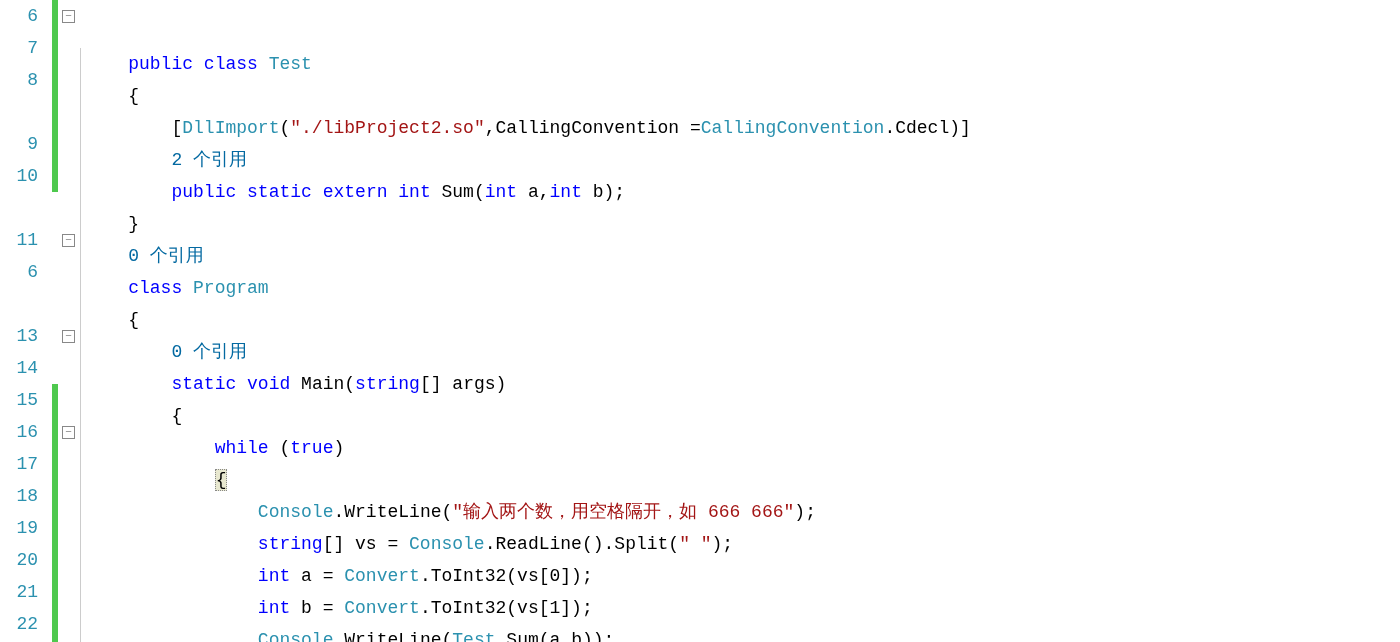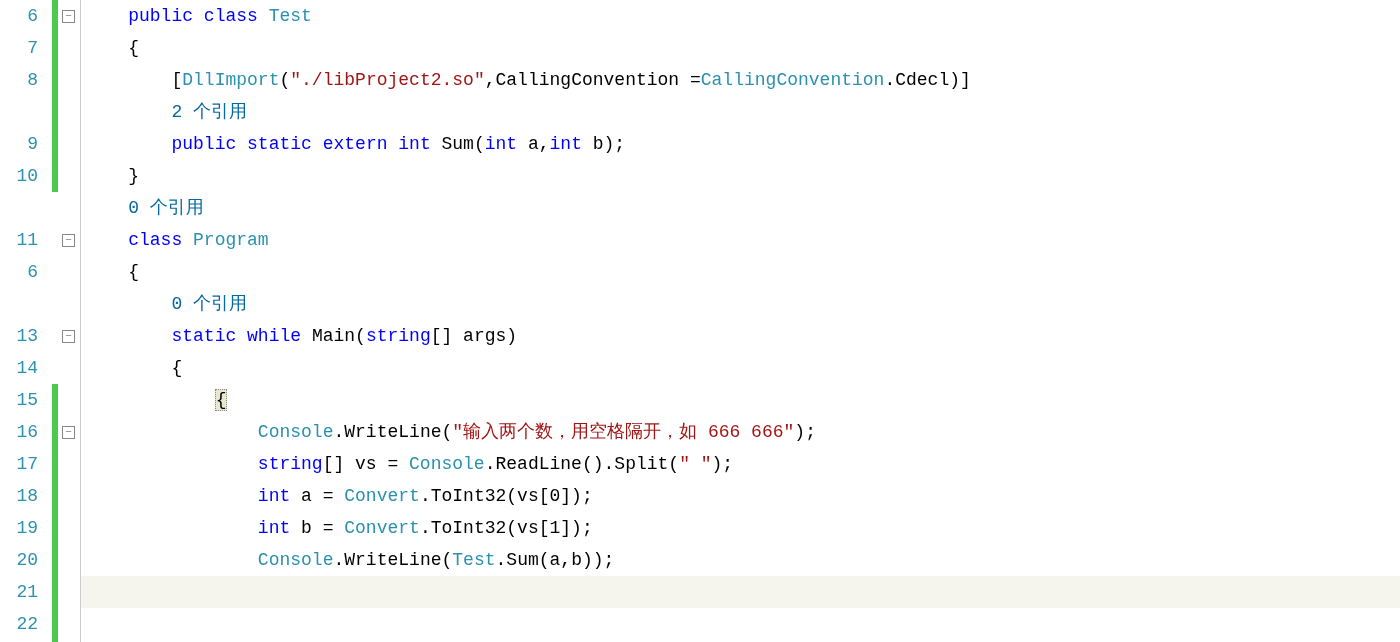--- a/index.html
+++ b/index.html
@@ -58,20 +58,21 @@
       line-height: 11px;
       text-align: center;
       color: #888;
       cursor: pointer;
     }
     .code-area {
       flex: 1;
       background: #ffffff;
       position: relative;
       border-left: 1px solid #ccc;
+      margin-top: 48px;
     }
     .code-line {
       height: 32px;
       line-height: 32px;
       white-space: pre;
       padding-left: 4px;
       position: relative;
     }
     .code-line.highlighted {
       background: #f5f5ed;
@@ -130,22 +131,23 @@
 <div class="code-line"><span>    </span><span class="kw">public</span><span class="punct"> </span><span class="kw">class</span><span class="punct"> </span><span class="type">Test</span></div>
     <div class="code-line"><span>    </span><span class="punct">{</span></div>
     <div class="code-line"><span>        </span><span class="punct">[</span><span class="type">DllImport</span><span class="punct">(</span><span class="str">"./libProject2.so"</span><span class="punct">,</span><span class="ident">CallingConvention </span><span class="punct">=</span><span class="type">CallingConvention</span><span class="punct">.</span><span class="ident">Cdecl</span><span class="punct">)]</span></div>
     <div class="code-line"><span>        </span><span class="comment-ref">2 个引用</span></div>
     <div class="code-line"><span>        </span><span class="kw">public</span><span class="punct"> </span><span class="kw">static</span><span class="punct"> </span><span class="kw">extern</span><span class="punct"> </span><span class="kw">int</span><span class="punct"> </span><span class="ident">Sum</span><span class="punct">(</span><span class="kw">int</span><span class="punct"> a,</span><span class="kw">int</span><span class="punct"> b);</span></div>
     <div class="code-line"><span>    </span><span class="punct">}</span></div>
     <div class="code-line"><span>    </span><span class="comment-ref">0 个引用</span></div>
     <div class="code-line"><span>    </span><span class="kw">class</span><span class="punct"> </span><span class="type">Program</span></div>
     <div class="code-line"><span>    </span><span class="punct">{</span></div>
     <div class="code-line"><span>        </span><span class="comment-ref">0 个引用</span></div>
-    <div class="code-line"><span>        </span><span class="kw">static</span><span class="punct"> </span><span class="kw">while</span><span class="punct"> </span><span class="ident">Main</span><span class="punct">(</span><span class="kw">string</span><span class="punct">[] args)</span></div>
+    <div class="code-line"><span>        </span><span class="kw">static</span><span class="punct"> </span><span class="kw">void</span><span class="punct"> </span><span class="ident">Main</span><span class="punct">(</span><span class="kw">string</span><span class="punct">[] args)</span></div>
     <div class="code-line"><span>        </span><span class="punct">{</span></div>
+    <div class="code-line"><span>            </span><span class="kw">while</span><span class="punct"> (</span><span class="kw">true</span><span class="punct">)</span></div>
     <div class="code-line"><span>            </span><span class="punct brace-match">{</span></div>
     <div class="code-line"><span>                </span><span class="type">Console</span><span class="punct">.</span><span class="ident">WriteLine</span><span class="punct">(</span><span class="str">"输入两个数，用空格隔开，如 666 666"</span><span class="punct">);</span></div>
     <div class="code-line"><span>                </span><span class="kw">string</span><span class="punct">[] vs = </span><span class="type">Console</span><span class="punct">.</span><span class="ident">ReadLine</span><span class="punct">().</span><span class="ident">Split</span><span class="punct">(</span><span class="str">" "</span><span class="punct">);</span></div>
     <div class="code-line"><span>                </span><span class="kw">int</span><span class="punct"> a = </span><span class="type">Convert</span><span class="punct">.</span><span class="ident">ToInt32</span><span class="punct">(vs[0]);</span></div>
     <div class="code-line"><span>                </span><span class="kw">int</span><span class="punct"> b = </span><span class="type">Convert</span><span class="punct">.</span><span class="ident">ToInt32</span><span class="punct">(vs[1]);</span></div>
     <div class="code-line"><span>                </span><span class="type">Console</span><span class="punct">.</span><span class="ident">WriteLine</span><span class="punct">(</span><span class="type">Test</span><span class="punct">.</span><span class="ident">Sum</span><span class="punct">(a,b));</span></div>
     <div class="code-line highlighted"></div>
   </div>
 
 </body></html>

